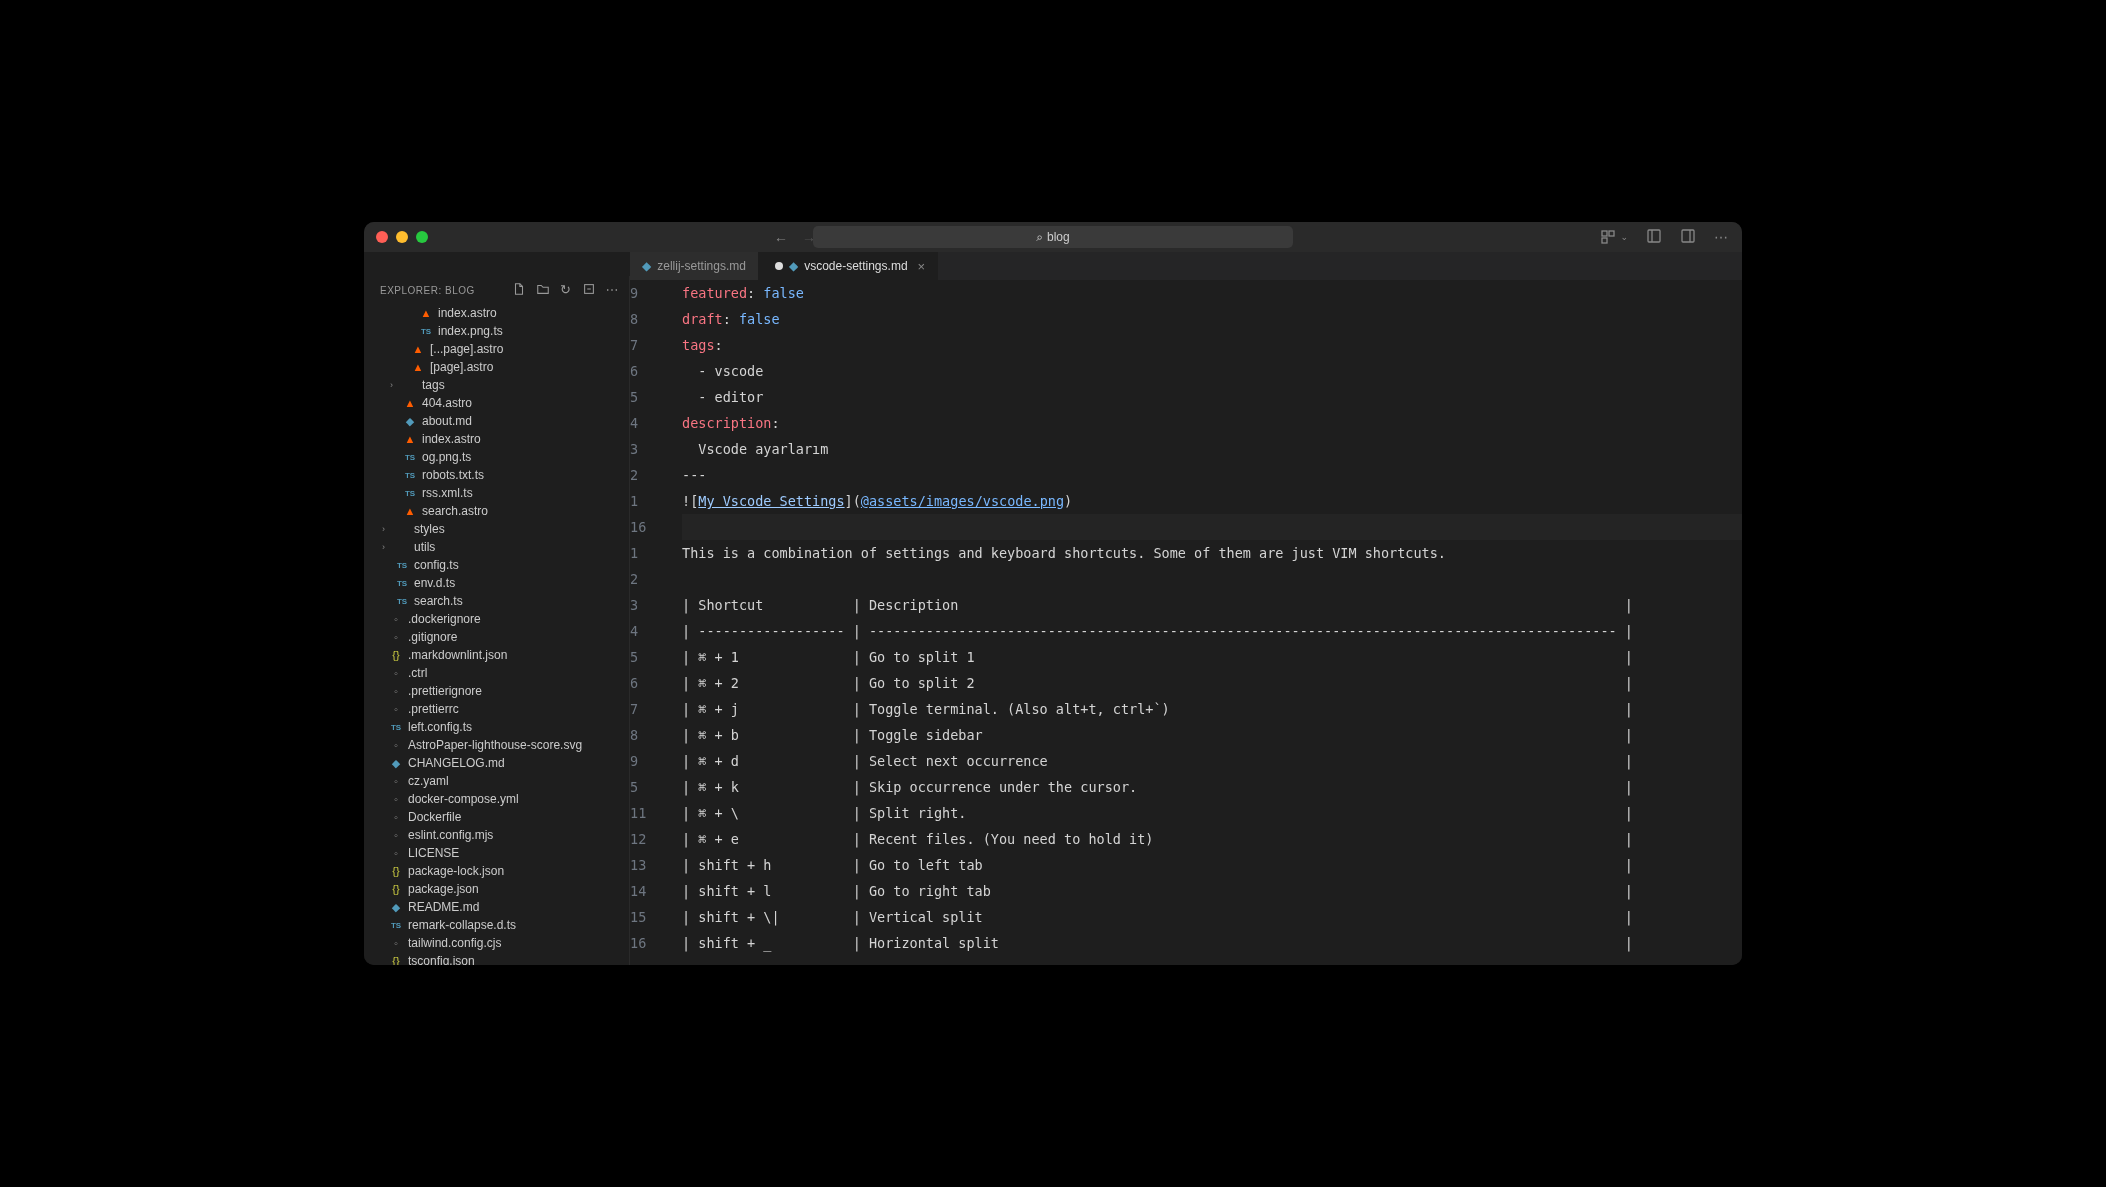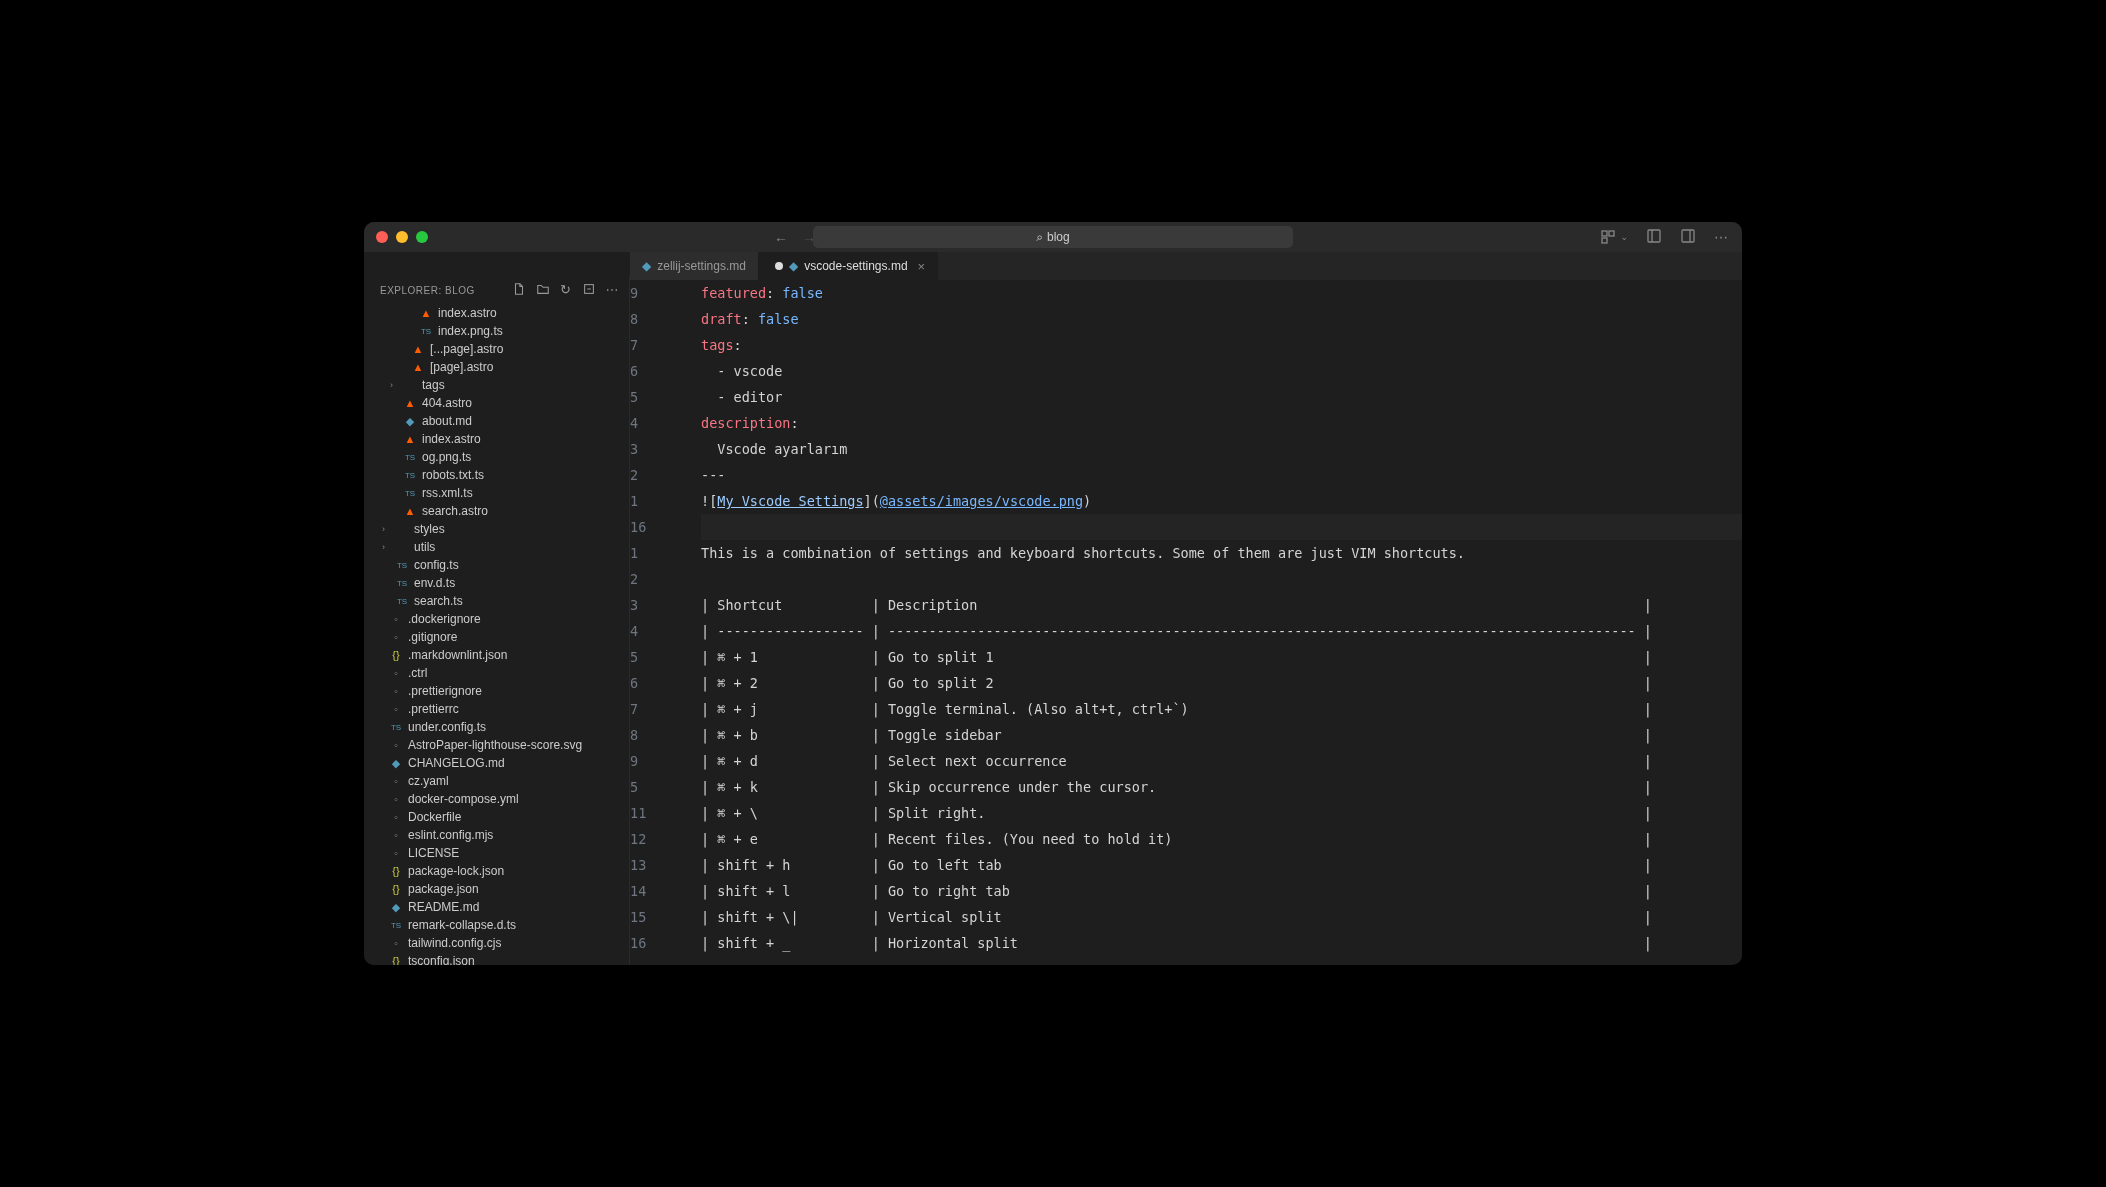--- a/index.html
+++ b/index.html
@@ -124,21 +124,21 @@
     .file-item .chevron {
       width: 8px;
       font-size: 9px;
       color: #888;
     }
     .file-icon {
       width: 14px;
       text-align: center;
       font-size: 11px;
     }
-    .ts-icon { color: #519aba; font-size: 8px; font-weight: normal; }
+    .ts-icon { color: #519aba; font-size: 8px; font-weight: bold; }
     .astro-icon { color: #ff5d01; }
     .md-icon { color: #519aba; }
     .json-icon { color: #cbcb41; }
     .gray-icon { color: #888; }
     .editor-area {
       flex: 1;
       display: flex;
       flex-direction: column;
       background: #1e1e1e;
     }
@@ -188,21 +188,20 @@
       padding-right: 20px;
       color: #6e7681;
       line-height: 26px;
       user-select: none;
     }
     .code {
       flex: 1;
       line-height: 26px;
       white-space: pre;
       color: #d4d4d4;
-      margin-left: 19px;
     }
     .line { height: 26px; display: flex; }
     .line.current { background: #2a2a2a77; }
     .kw { color: #f97583; }
     .val { color: #79b8ff; }
     .link { color: #79b8ff; text-decoration: underline; }
     .linktext { color: #9ecbff; text-decoration: underline; }
     .sidebar { position: relative; margin-top: 24px; }
     .ext-icon {
       color: #888;
@@ -393,21 +392,21 @@
             <span>.prettierignore</span>
           </div>
           <div class="file-item" style="padding-left: 12px;">
             <span class="chevron"></span>
             <span class="file-icon gray-icon">◦</span>
             <span>.prettierrc</span>
           </div>
           <div class="file-item" style="padding-left: 12px;">
             <span class="chevron"></span>
             <span class="file-icon ts-icon">TS</span>
-            <span>under.config.ts</span>
+            <span>left.config.ts</span>
           </div>
           <div class="file-item" style="padding-left: 12px;">
             <span class="chevron"></span>
             <span class="file-icon gray-icon">◦</span>
             <span>AstroPaper-lighthouse-score.svg</span>
           </div>
           <div class="file-item" style="padding-left: 12px;">
             <span class="chevron"></span>
             <span class="file-icon md-icon">◆</span>
             <span>CHANGELOG.md</span>

